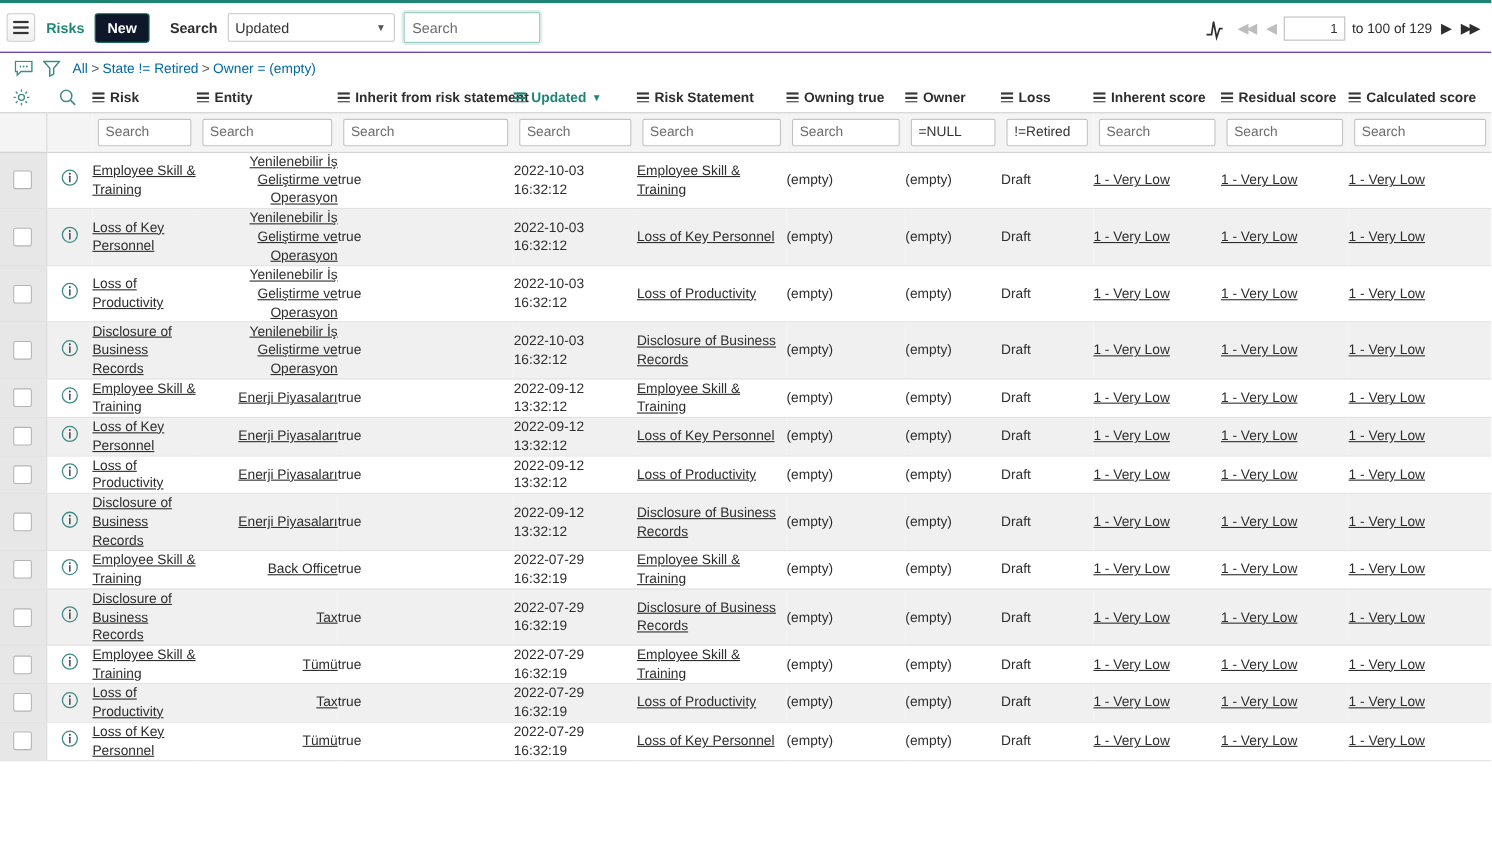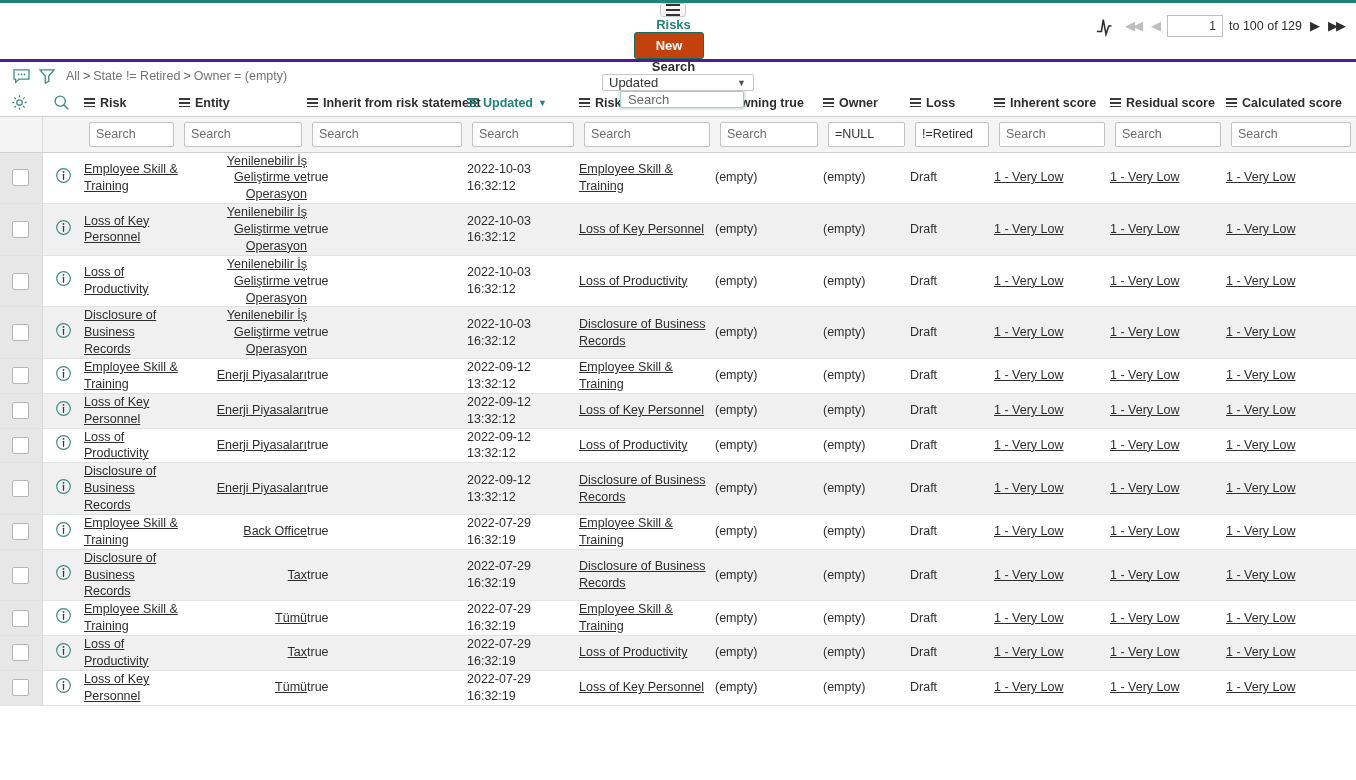--- a/index.html
+++ b/index.html
@@ -13,28 +13,27 @@
   }
   #app {
     width: 1356px; height: 780px;
     position: relative;
     border-top: 3px solid #1f8476;
     overflow: hidden;
   }
 
   
   .toolbar {
-    height: 59px;
+    height: 45px;
     display: flex;
     align-items: center;
     padding: 0 6px 0 6px;
-    border-bottom: 3px solid #4c1d95;
+    border-bottom: 1px solid #4c1d95;
     background: #fff;
     position: relative;
-    flex-direction: column;
   }
   .hamburger {
     width: 26px; height: 26px;
     border: 1px solid #ccc;
     border-radius: 3px;
     background: linear-gradient(#fdfdfd,#f0f0f0);
     display: flex; flex-direction: column;
     align-items: center; justify-content: center;
     gap: 3px;
     cursor: pointer;
@@ -44,27 +43,27 @@
 
   .risks-link {
     color: #1f8476;
     font-size: 13px;
     font-weight: bold;
     text-decoration: none;
     margin-right: 9px;
     cursor: pointer;
   }
   .new-btn {
-    background: #c2410c;
+    background: #0f172a;
     color: #fff;
     font-size: 13px;
     font-weight: bold;
     border: 1px solid #186a5e;
     border-radius: 3px;
-    padding: 5px 21px;
+    padding: 5px 11px;
     cursor: pointer;
     margin-right: 18px;
   }
   .search-label {
     font-size: 13px; font-weight: bold; color:#2e2e2e;
     margin-right: 9px;
   }
   .search-select {
     width: 152px; height: 26px;
     border: 1px solid #c6c6c6;
@@ -121,21 +120,21 @@
 
   
   .bc-row {
     height: 28px;
     display: flex; align-items: center;
     padding-left: 8px;
     background:#fff;
   }
   .icon-btn { width: 26px; height: 20px; display:flex; align-items:center; justify-content:center; cursor:pointer; }
   .breadcrumb { font-size: 12.5px; color:#1f6f86; margin-left: 6px; white-space: nowrap; }
-  .breadcrumb .crumb { color:#737373; cursor:pointer; }
+  .breadcrumb .crumb { color:#0369a1; cursor:pointer; }
   .breadcrumb .sep { color:#555; margin: 0 3px; }
 
   
   .tbl { width: 1356px; border-collapse: collapse; table-layout: fixed; }
   .tbl th, .tbl td { padding: 0; vertical-align: middle; }
 
   thead .hdr-row th {
     height: 26px;
     background: #fff;
     border-bottom: 1px solid #d0d0d0;

